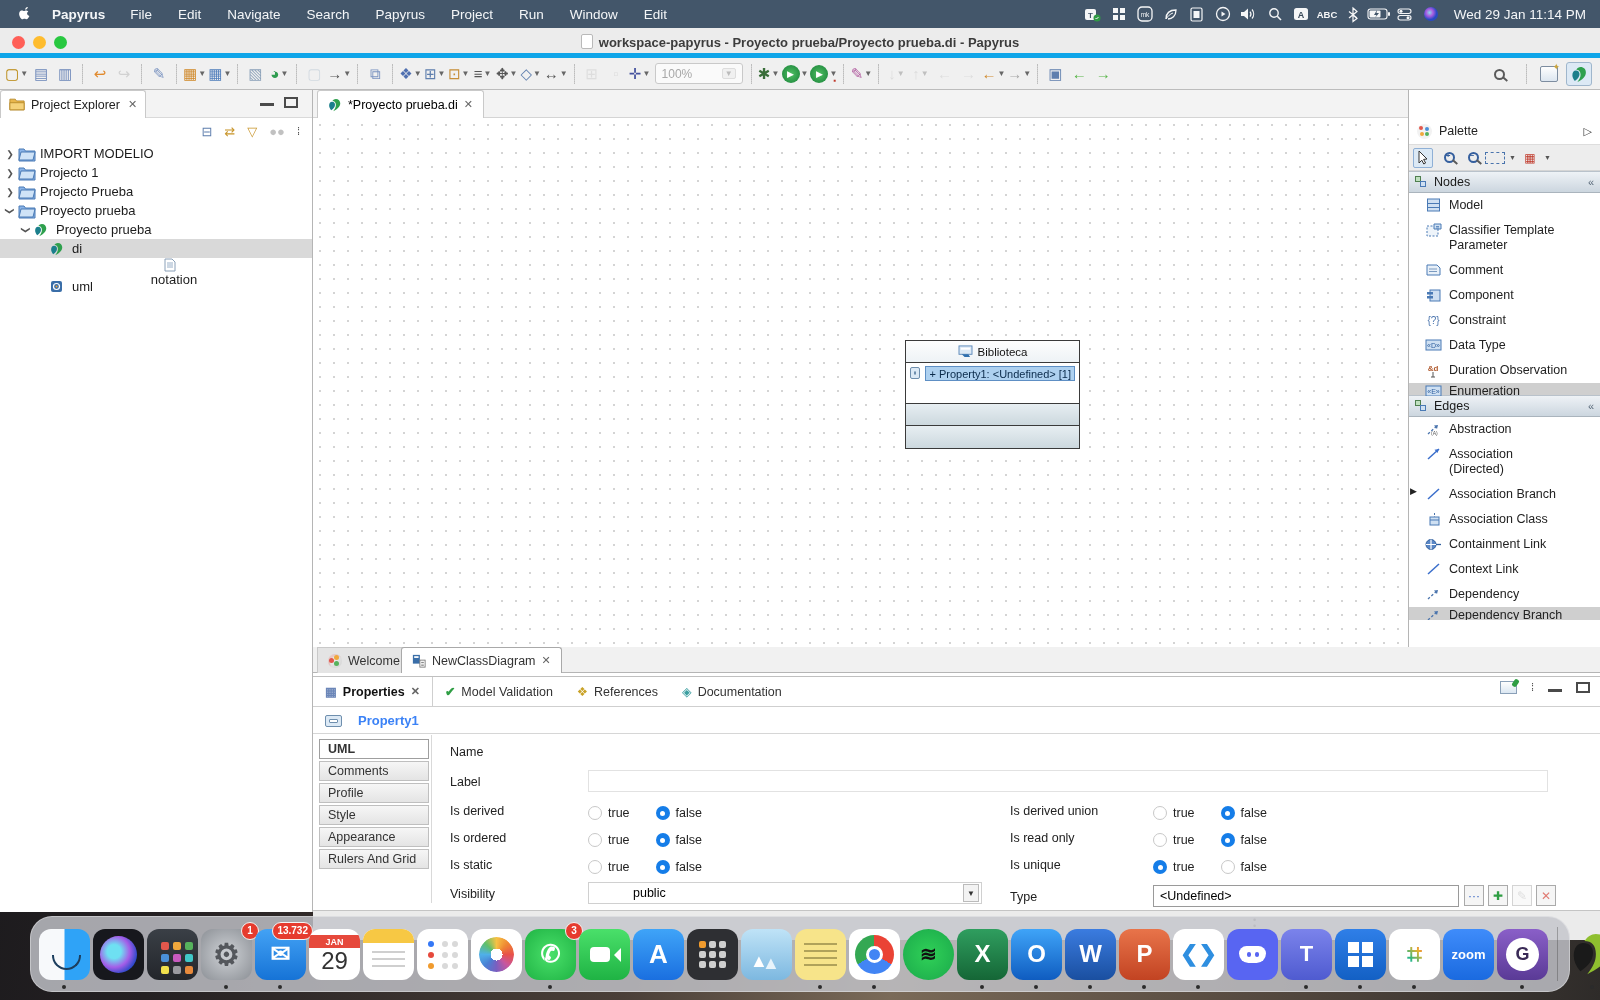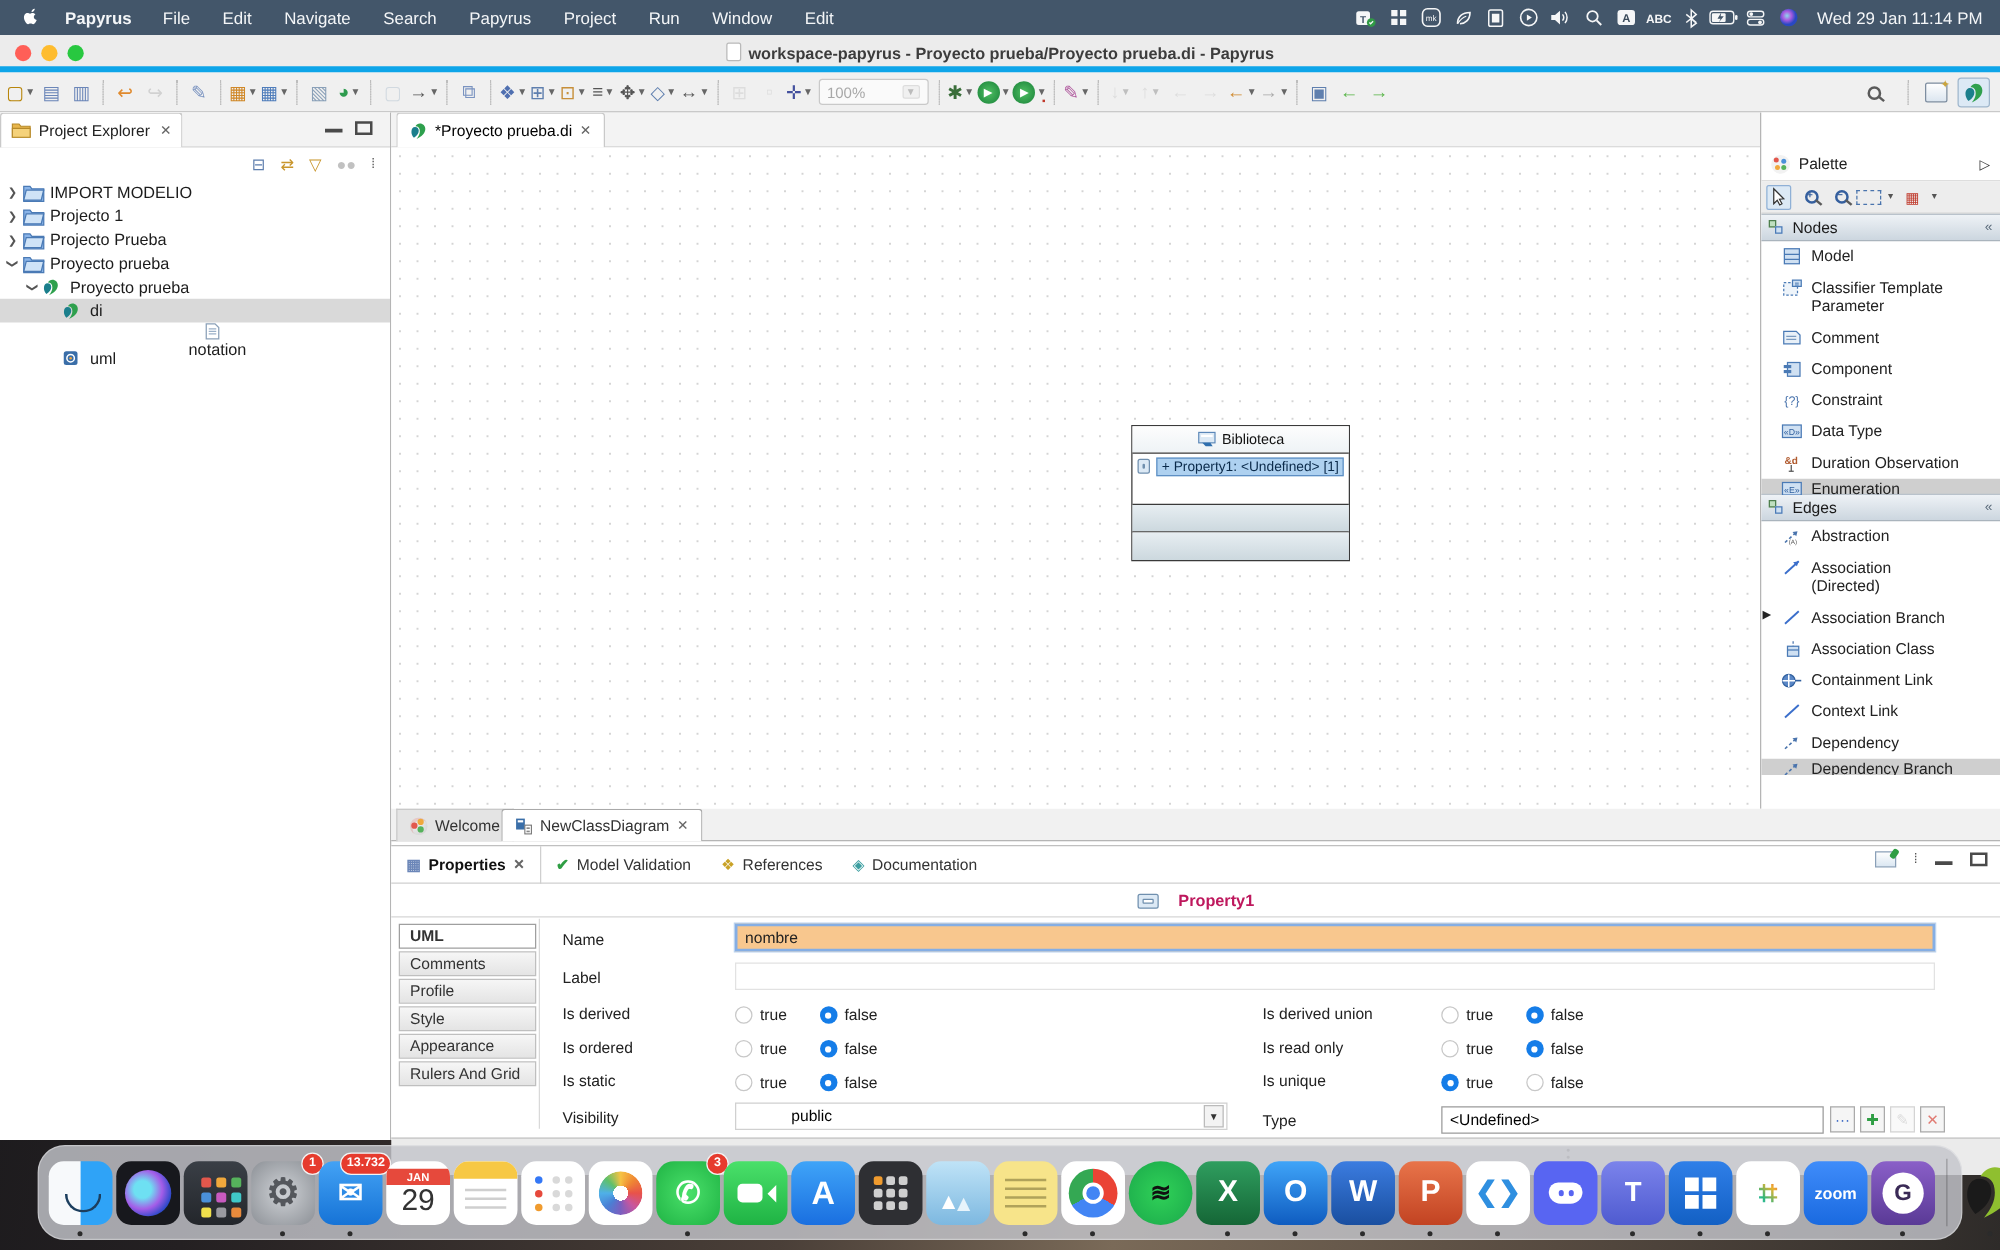--- a/index.html
+++ b/index.html
@@ -147,21 +147,21 @@
   .ptab { display:flex; align-items:center; gap:6px; padding:0 12px; height:30px; }
   .ptab.sel { border-right:1px solid #cfcfcf; font-weight:bold; color:#111; }
   .ptab .x { color:#666; font-size:11px; }
   #ptabs-right { position:absolute; right:10px; top:4px; display:flex; gap:14px; align-items:center; color:#555; }
   .pinicon { width:17px; height:13px; border:1px solid #8aa0b8; background:linear-gradient(#fefefe,#dbe7f2);
     position:relative; }
   .pinicon::after { content:""; position:absolute; right:-2px; top:-3px; width:5px; height:8px;
     background:#2f9e44; border-radius:2px; transform:rotate(35deg); }
   .kebab { letter-spacing:0; font-size:11px; color:#555; line-height:5px; }
   #pheader { height:27px; border-bottom:1px solid #d6d6d6; display:flex; align-items:center;
-    gap:16px; padding:0 12px; font-size:13px; font-weight:bold; color:#be185d;justify-content:center; }
+    gap:16px; padding:0 12px; font-size:13px; font-weight:bold; color:#3b82f6; }
   #sidetabs { position:absolute; left:6px; top:62px; width:110px; font-size:12.5px; color:#333; }
   .stab { height:20px; border:1px solid #bfbfbf; background:linear-gradient(#f6f6f6,#e4e4e4);
     display:flex; align-items:center; padding:0 8px; margin-bottom:2px; }
   .stab.sel { background:#fff; border-color:#9f9f9f; font-weight:bold; }
   #formsep { position:absolute; left:118px; top:58px; width:1px; height:168px; background:#d9d9d9; }
   .flabel { position:absolute; font-size:12.5px; color:#222; }
   .finput { position:absolute; height:22px; border:1px solid #d0d0d0; background:#fff;
     font-size:12.5px; padding:0 6px; display:flex; align-items:center; }
   #name-input { background:#f8c78e; border:2px solid #85aee4; box-shadow:0 0 0 1px #b9d2f0; color:#222; }
   .radio { width:14px; height:14px; border-radius:50%; display:inline-block; vertical-align:-3px; }
@@ -939,21 +939,20 @@
           <div class="stab sel">UML</div>
           <div class="stab">Comments</div>
           <div class="stab">Profile</div>
           <div class="stab">Style</div>
           <div class="stab">Appearance</div>
           <div class="stab">Rulers And Grid</div>
         </div>
       <div id="formsep"></div>
       <div id="pform" style="position:absolute;left:118px;top:58px;right:0;bottom:0;">
           <div class="flabel" style="left: 19px; top: 10px;">Name</div>
-          <div class="finput" id="name-input" style="left: 157px; top: 4px; width: 960px;">nombre</div>
           <div class="flabel" style="left: 19px; top: 40px;">Label</div>
           <div class="finput" style="left: 157px; top: 35px; width: 960px; border-color: rgb(226, 226, 226);"></div>
           <div class="flabel" style="left: 19px; top: 69px;">Is derived</div>
           <div class="rgroup" style="left: 157px; top: 68px;"><span><span class="radio off"></span><span class="rlbl">true</span></span><span class="g2"><span class="radio on"></span><span class="rlbl">false</span></span></div>
           <div class="flabel" style="left: 19px; top: 96px;">Is ordered</div>
           <div class="rgroup" style="left: 157px; top: 95px;"><span><span class="radio off"></span><span class="rlbl">true</span></span><span class="g2"><span class="radio on"></span><span class="rlbl">false</span></span></div>
           <div class="flabel" style="left: 19px; top: 123px;">Is static</div>
           <div class="rgroup" style="left: 157px; top: 122px;"><span><span class="radio off"></span><span class="rlbl">true</span></span><span class="g2"><span class="radio on"></span><span class="rlbl">false</span></span></div>
           <div class="flabel" style="left: 579px; top: 69px;">Is derived union</div>
           <div class="rgroup" style="left: 722px; top: 68px;"><span><span class="radio off"></span><span class="rlbl">true</span></span><span class="g2"><span class="radio on"></span><span class="rlbl">false</span></span></div>

